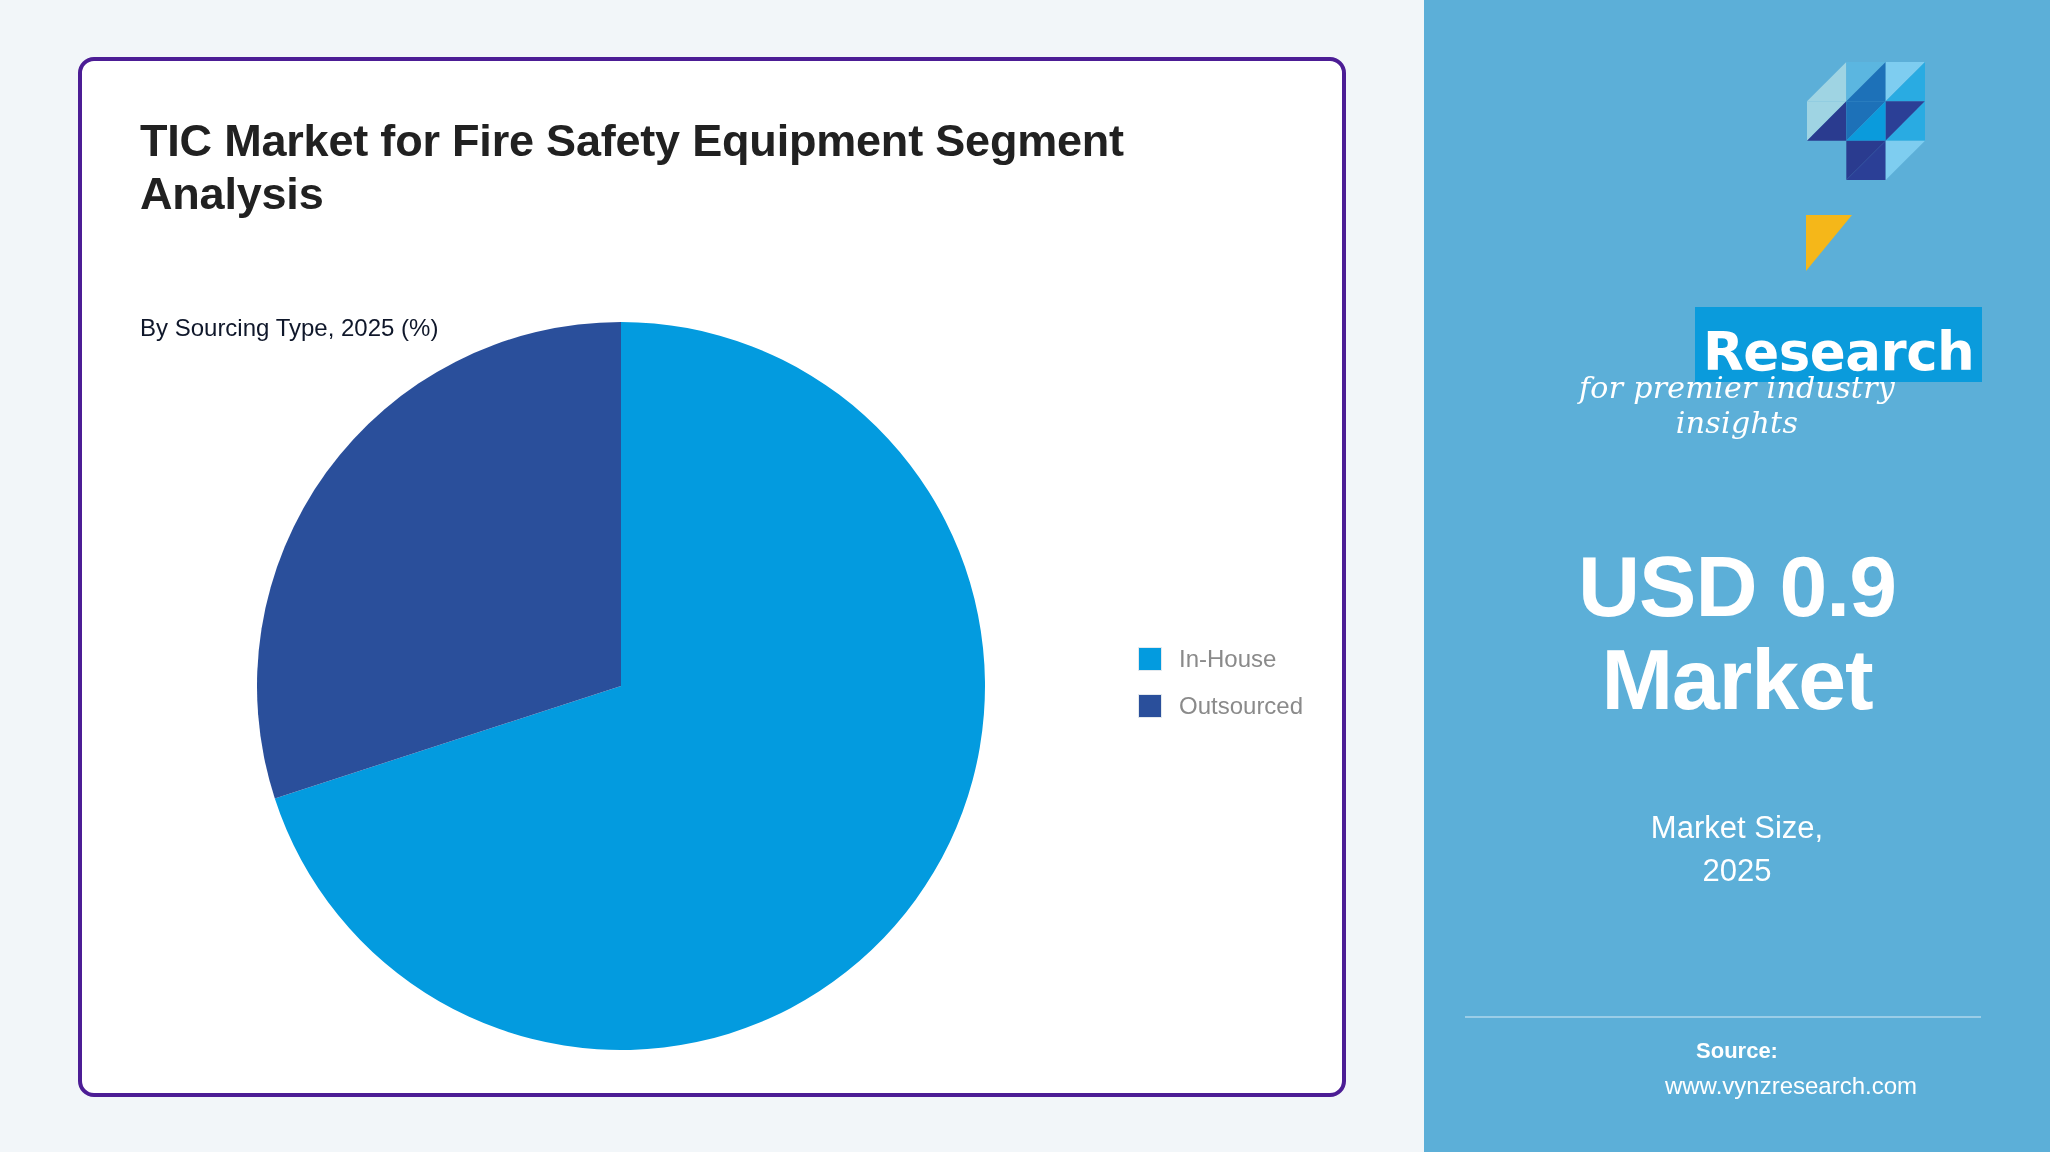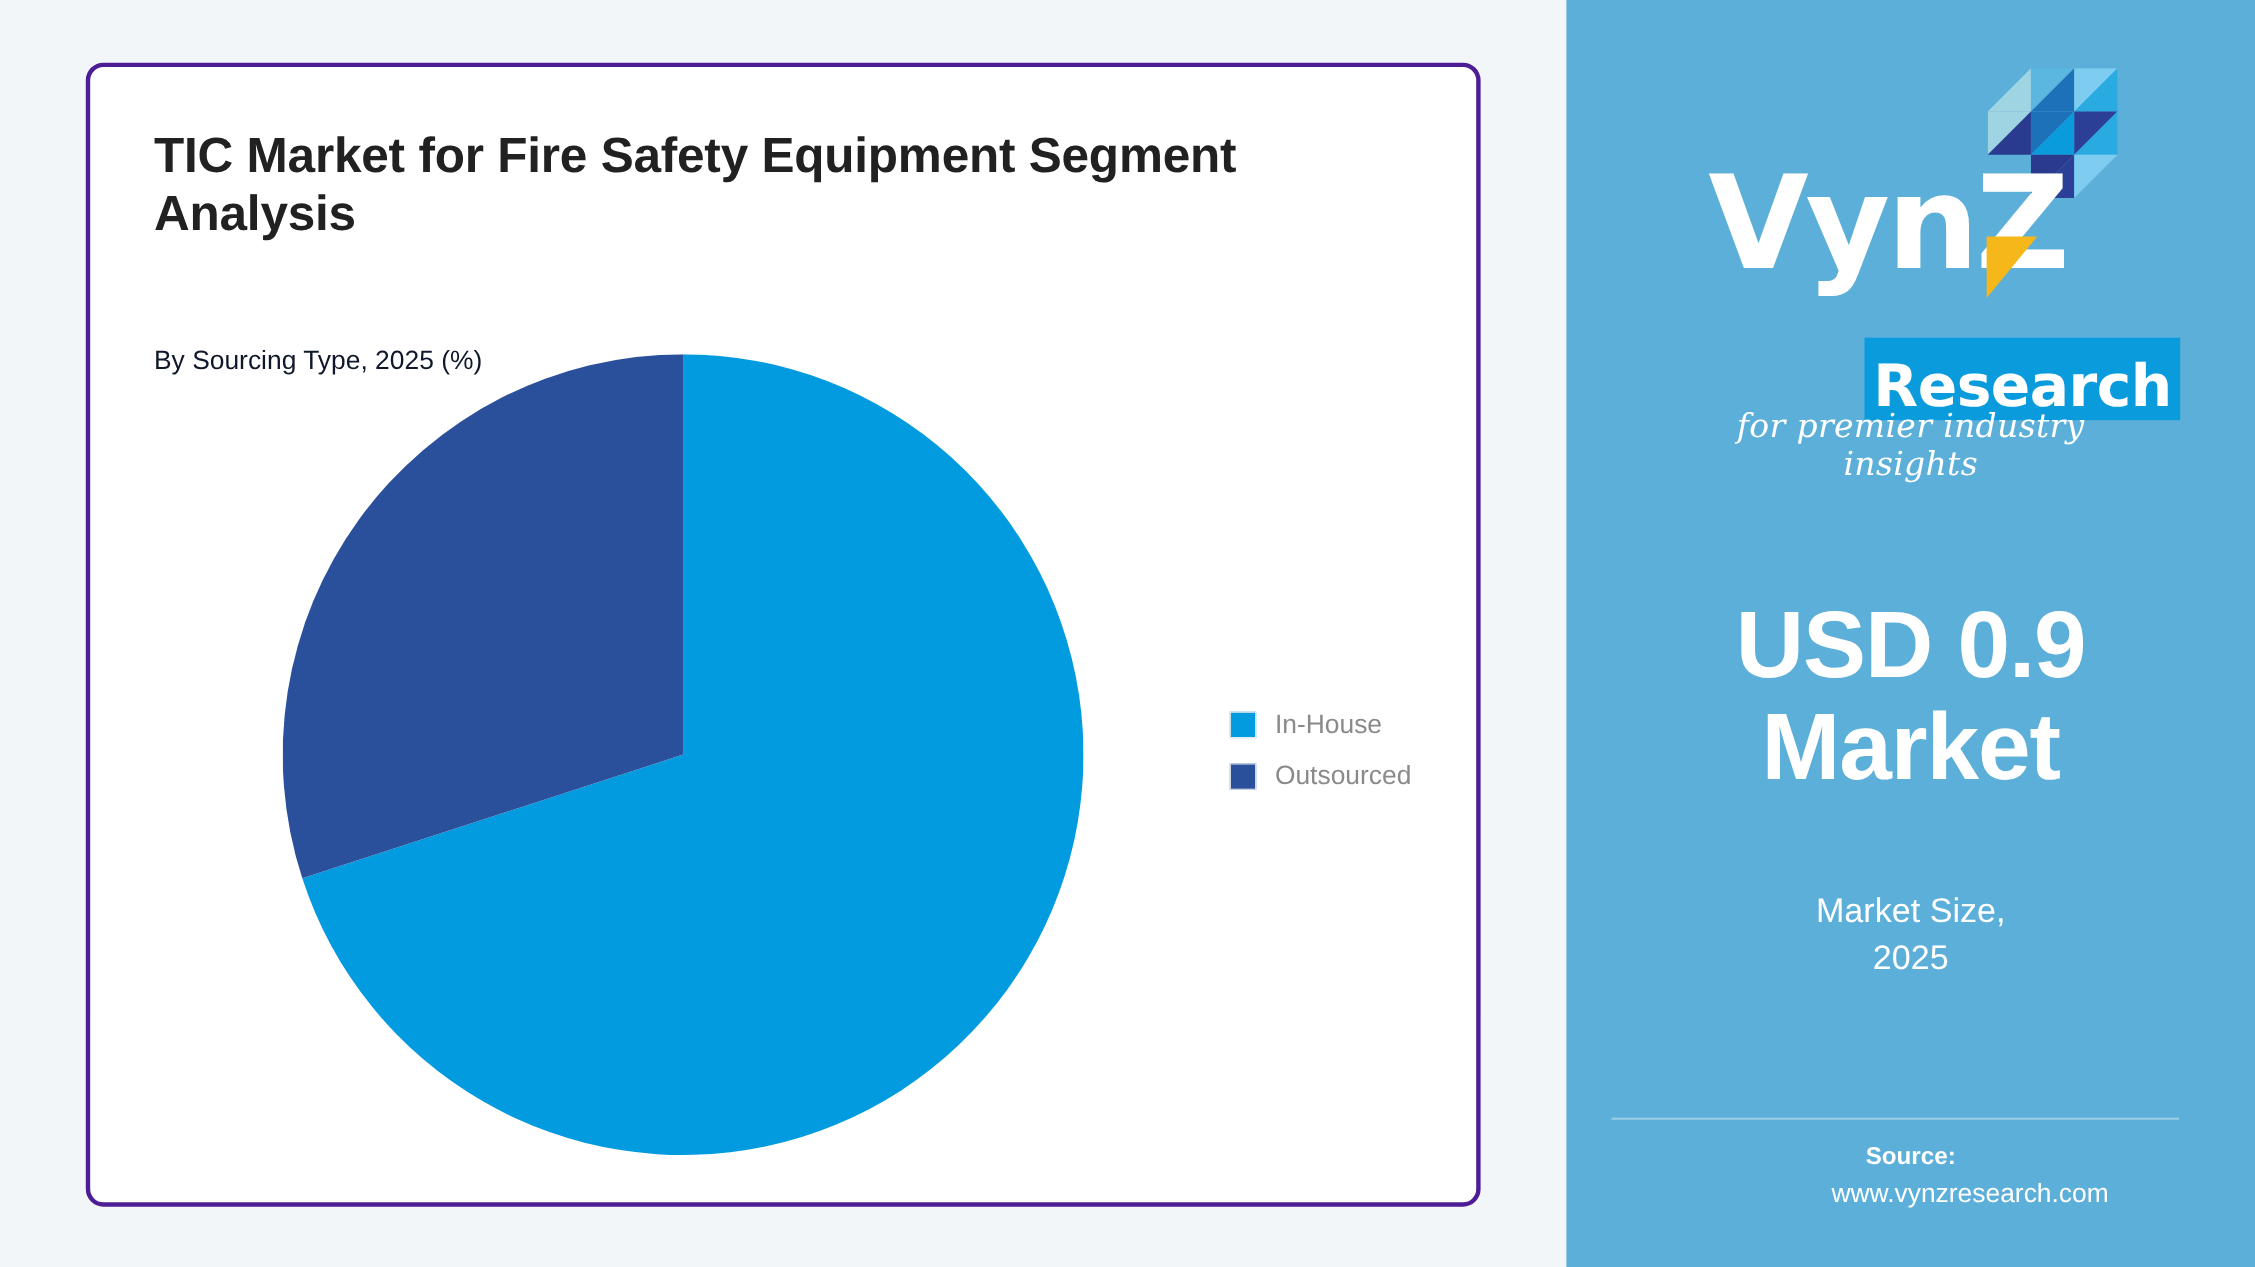--- a/index.html
+++ b/index.html
@@ -46,21 +46,21 @@
   }
   .pie-svg { display: block; width: 728px; height: 728px; }
 
   
   .legend {
     position: absolute;
     left: 1036px; top: 586px;
     display: flex; flex-direction: column;
     gap: 23px;
   }
-  .legend-row { display: flex; align-items: center; gap: 17px; }
+  .legend-row { display: flex; align-items: center; gap: 17px; margin-left: 20px; }
   .legend-swatch {
     width: 24px; height: 24px;
     border: 1px solid #e3e9ee;
     flex: 0 0 auto;
   }
   .legend-label {
     font-size: 24px;
     color: #8a8a8a;
     white-space: nowrap;
     line-height: 1;
@@ -229,21 +229,20 @@
           <polygon points="40,40 80,40 40,80" fill="#1d71b8"></polygon>
           <polygon points="80,40 80,80 40,80" fill="#0a9bdc"></polygon>
           <polygon points="80,40 120,40 80,80" fill="#2b3f96"></polygon>
           <polygon points="120,40 120,80 80,80" fill="#29abe2"></polygon>
 
           <polygon points="40,80 80,80 40,120" fill="#2a3b8f"></polygon>
           <polygon points="80,80 80,120 40,120" fill="#2b3f96"></polygon>
           <polygon points="80,80 120,80 80,120" fill="#7ecdf0"></polygon>
         </svg>
 
-        <div class="logo-vynz">VynZ</div>
         <div class="logo-zwedge"></div>
         <div class="logo-research">Research</div>
         <div class="logo-tagline">for premier industry insights</div>
       </div>
     </div>
 
     <div class="panel-headline">
       <div>USD 0.9</div>
       <div>Market</div>
     </div>

